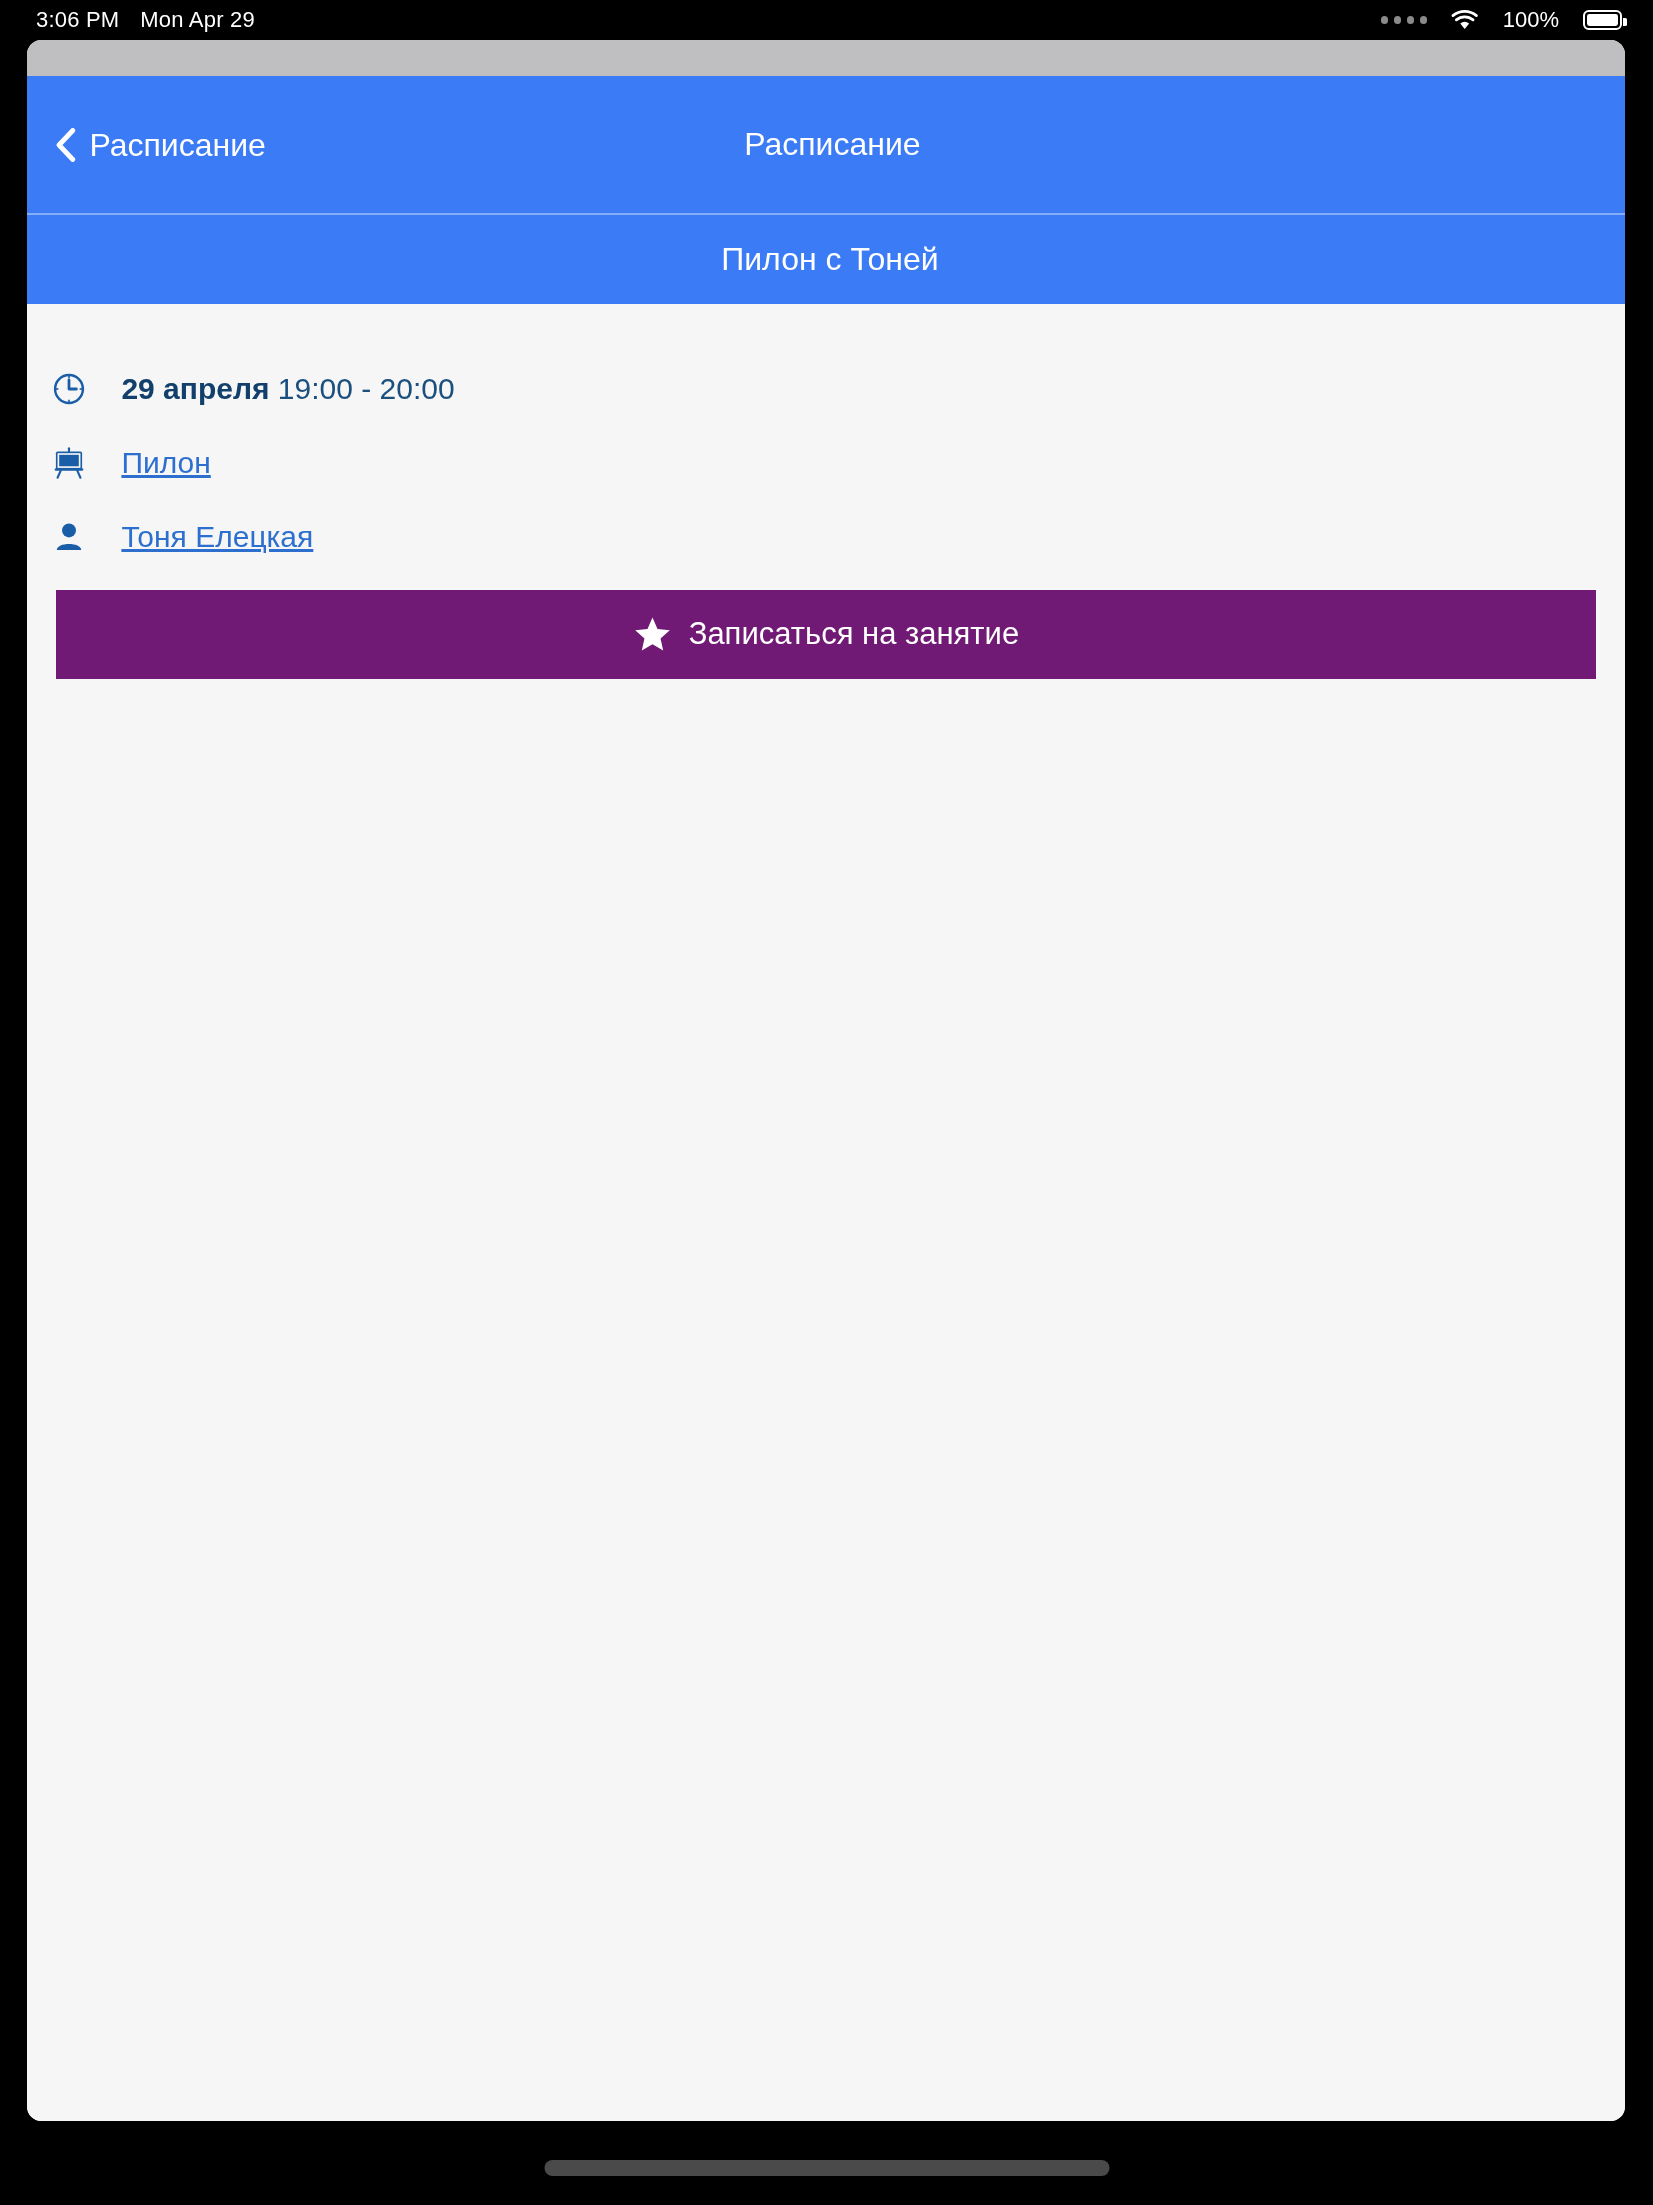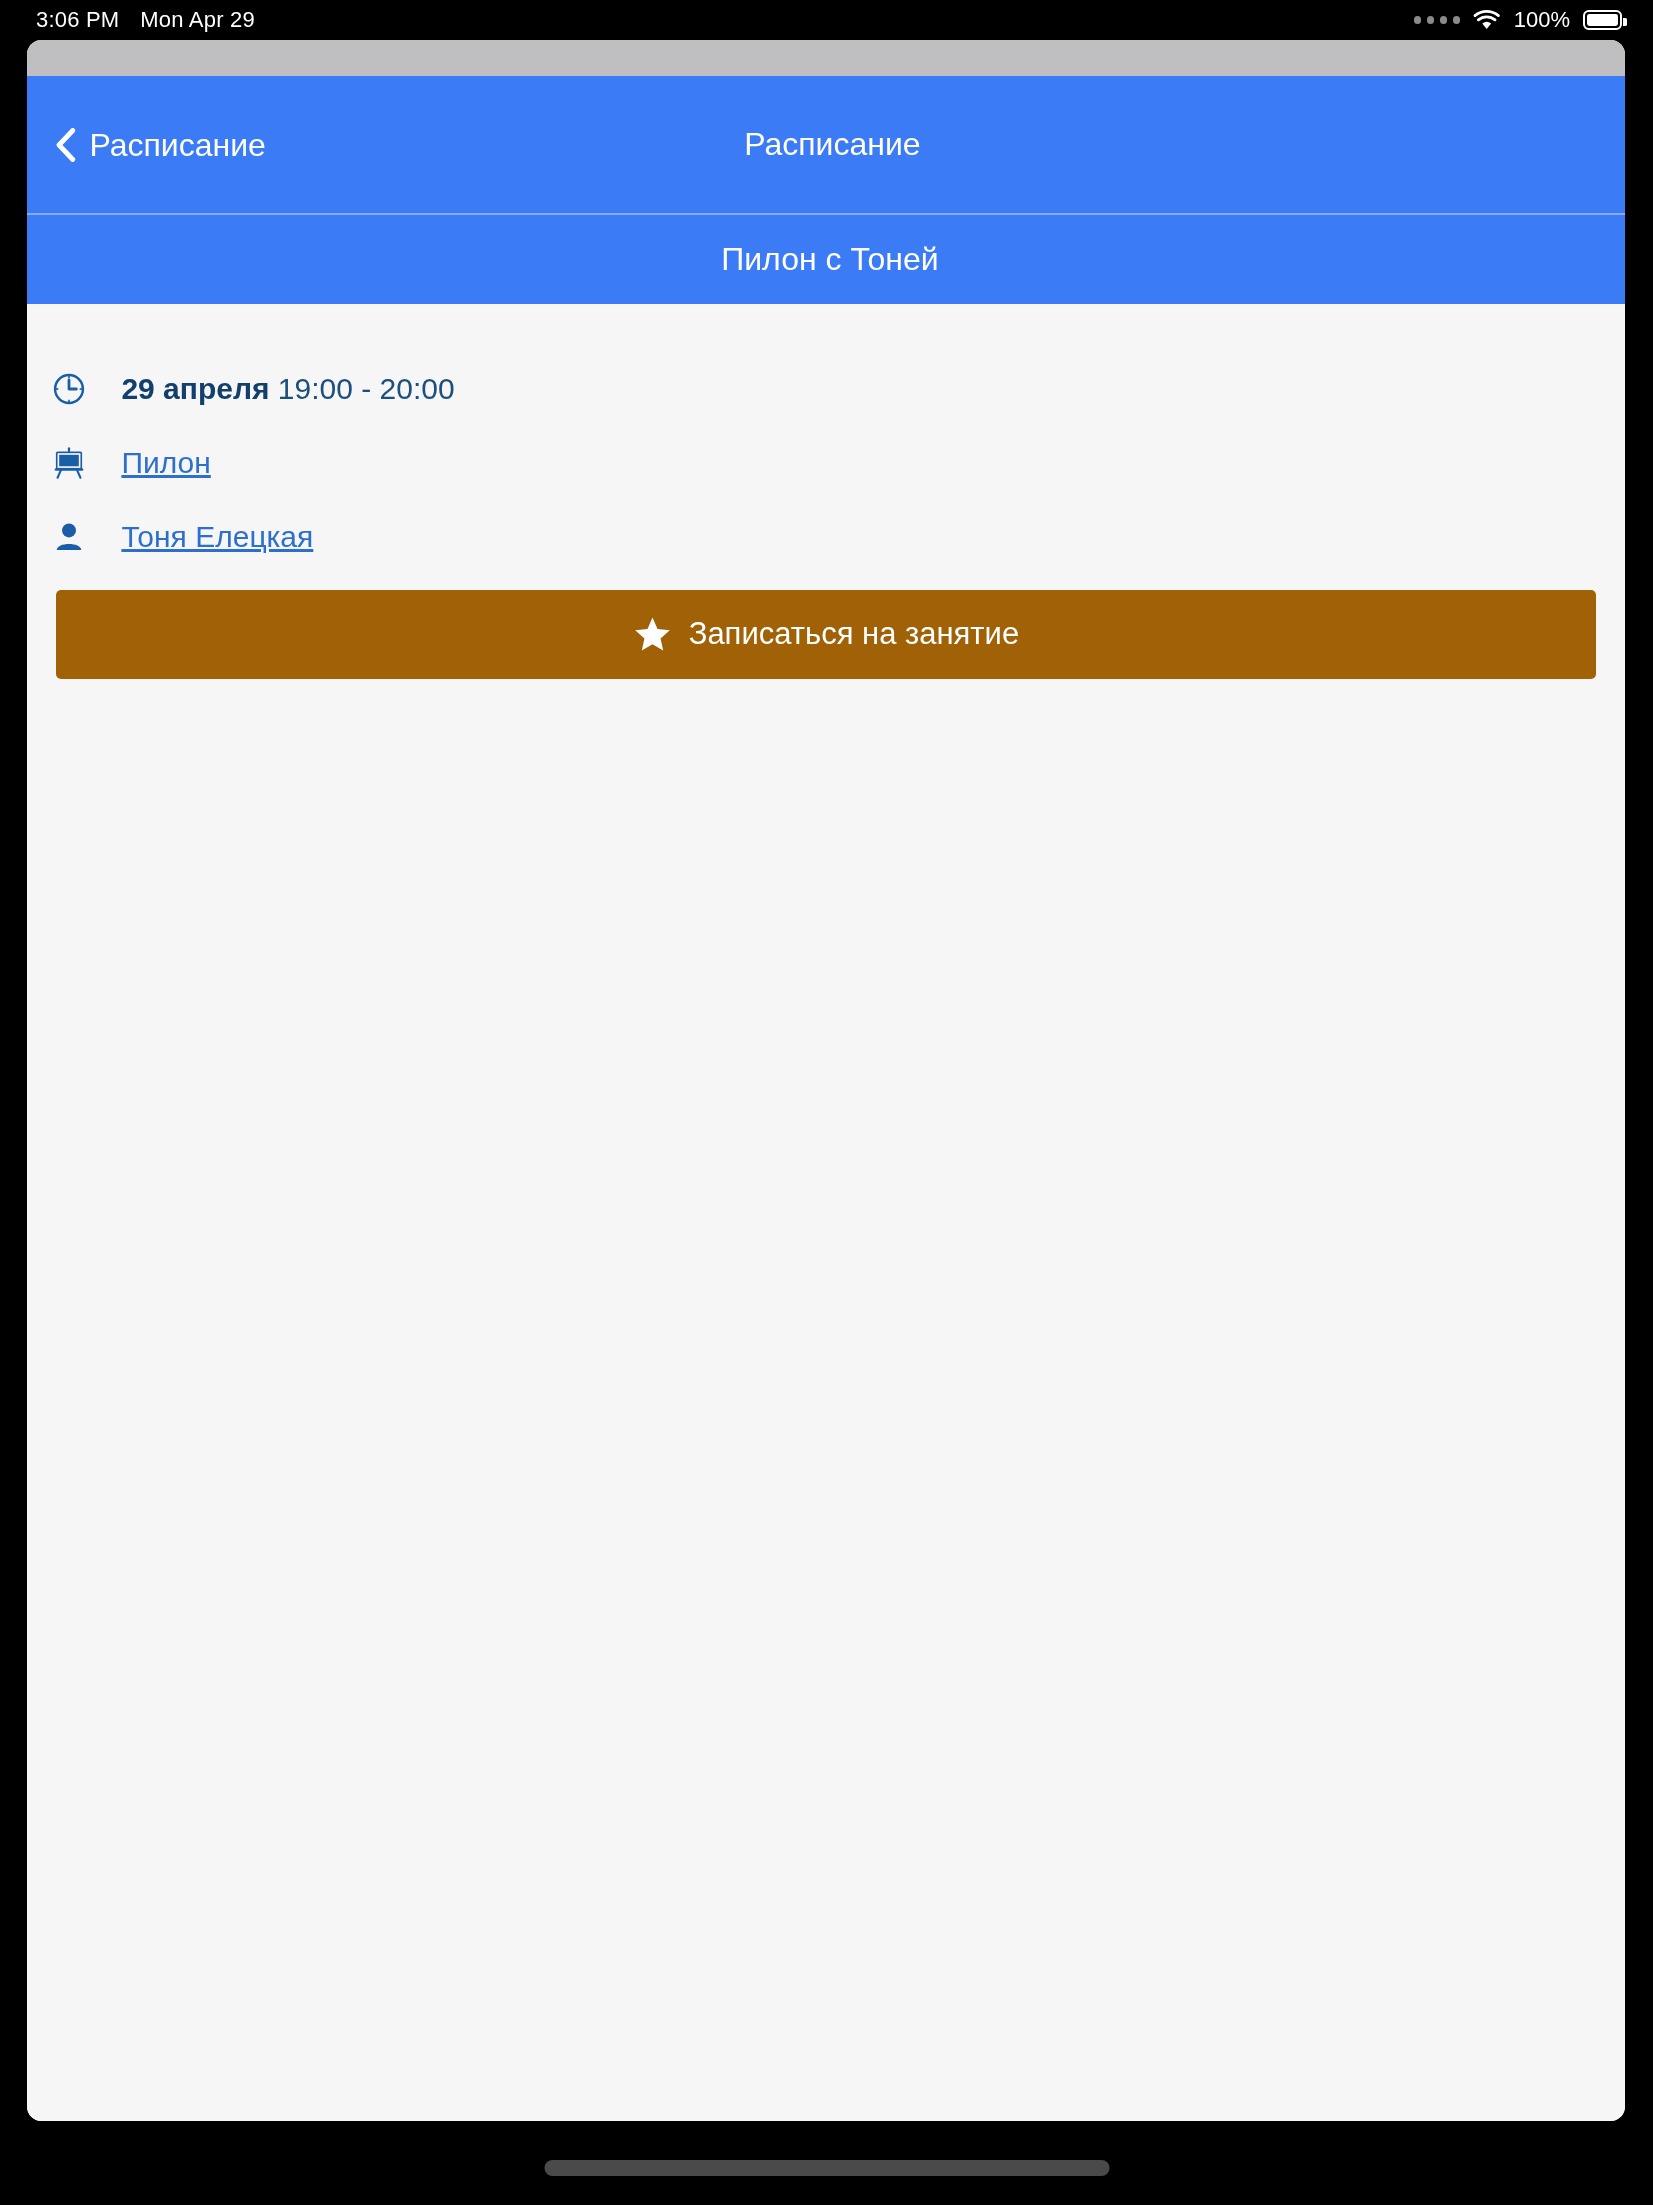--- a/index.html
+++ b/index.html
@@ -12,21 +12,21 @@
 
   
   .statusbar{
     position:absolute; top:0; left:0; width:1653px; height:56px;
     display:flex; align-items:center; color:#fff;
   }
   .sb-left{ position:absolute; left:36px; top:0; height:40px;
             display:flex; align-items:center; gap:21px; }
   .sb-time, .sb-date{ font-size:22px; letter-spacing:0.2px; }
   .sb-right{ position:absolute; right:31px; top:0; height:40px;
-             display:flex; align-items:center; gap:13px; }
+             display:flex; align-items:center; gap:24px; }
   .sb-dots{ display:flex; gap:5.7px; align-items:center; }
   .sb-dots i{ width:7.3px;height:7.3px;border-radius:50%;background:#8a8a8a;display:block; }
   .sb-wifi{ width:27.4px;height:21px;position:relative; }
   .sb-batt-pct{ font-size:22px; }
   .sb-batt{ width:39px;height:19.4px;border:2.4px solid #fff;border-radius:5.7px;
             position:relative; }
   .sb-batt::after{ content:""; position:absolute; right:-6.5px; top:5.7px;
                    width:3.2px;height:8px;background:#fff;border-radius:0 1.6px 1.6px 0;}
   .sb-batt i{ position:absolute; left:1.6px; top:1.6px; bottom:1.6px; right:1.6px;
               background:#fff; border-radius:2.4px; display:block;}
@@ -80,22 +80,22 @@
     padding-left:24px;
     color:#1B5EA8;
   }
   .info-icon svg{ display:block; }
   .info-text{ font-size:30px; color:#1B4F7E; line-height:1.1; }
   .info-text b{ font-weight:bold; color:#123F6B; }
   .link{ color:#2C6FCF; text-decoration:underline; cursor:pointer; }
 
   .cta-wrap{ padding:16px 29px 0 29px; }
   .cta{
-    width:100%; height:89px; background:#a16207;
-    border-radius:5px; border:none; color:#fff;
+    width:100%; height:89px; background:#701a75;
+    border-radius:0; border:none; color:#fff;
     display:flex; align-items:center; justify-content:center; gap:18px;
     font-size:31px; cursor:pointer;
     font-family:"Liberation Sans","DejaVu Sans",sans-serif;
   }
   .cta .star{ width:37px;height:37px;flex:none;display:block; }
 
   
   .home-ind{
     position:absolute; left:50%; transform:translateX(-50%);
     bottom:29px; width:565px; height:16px;

